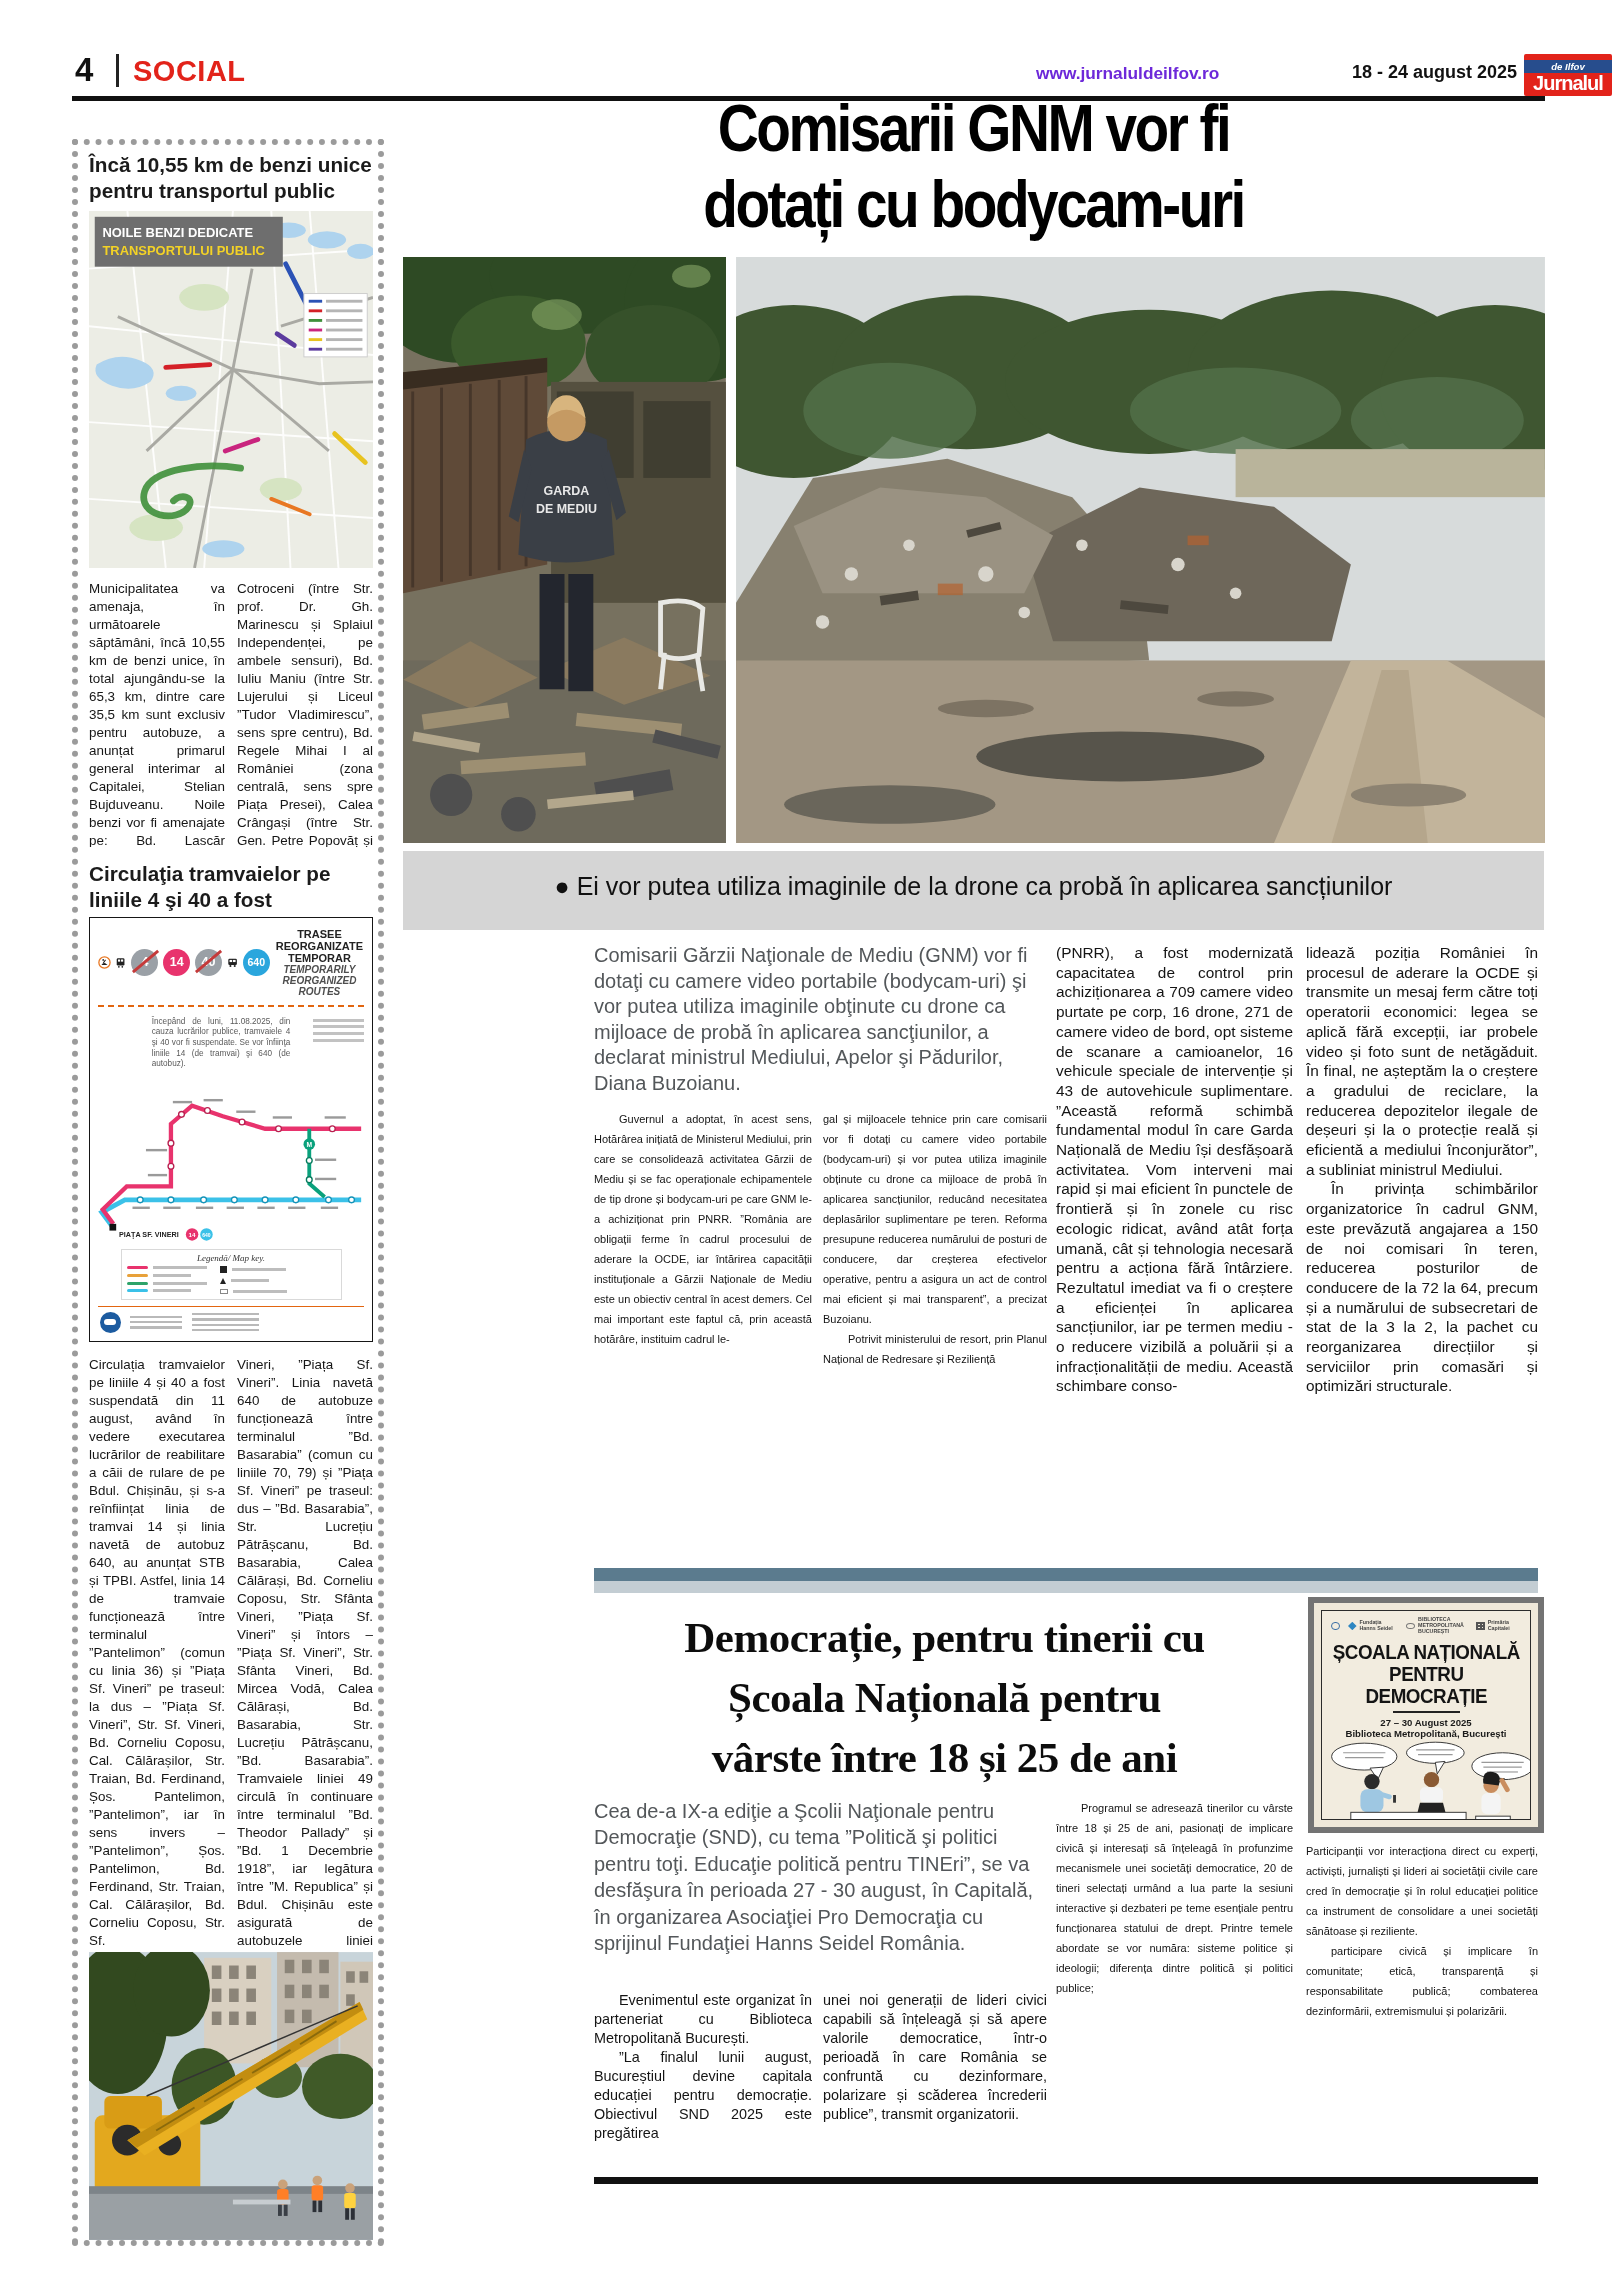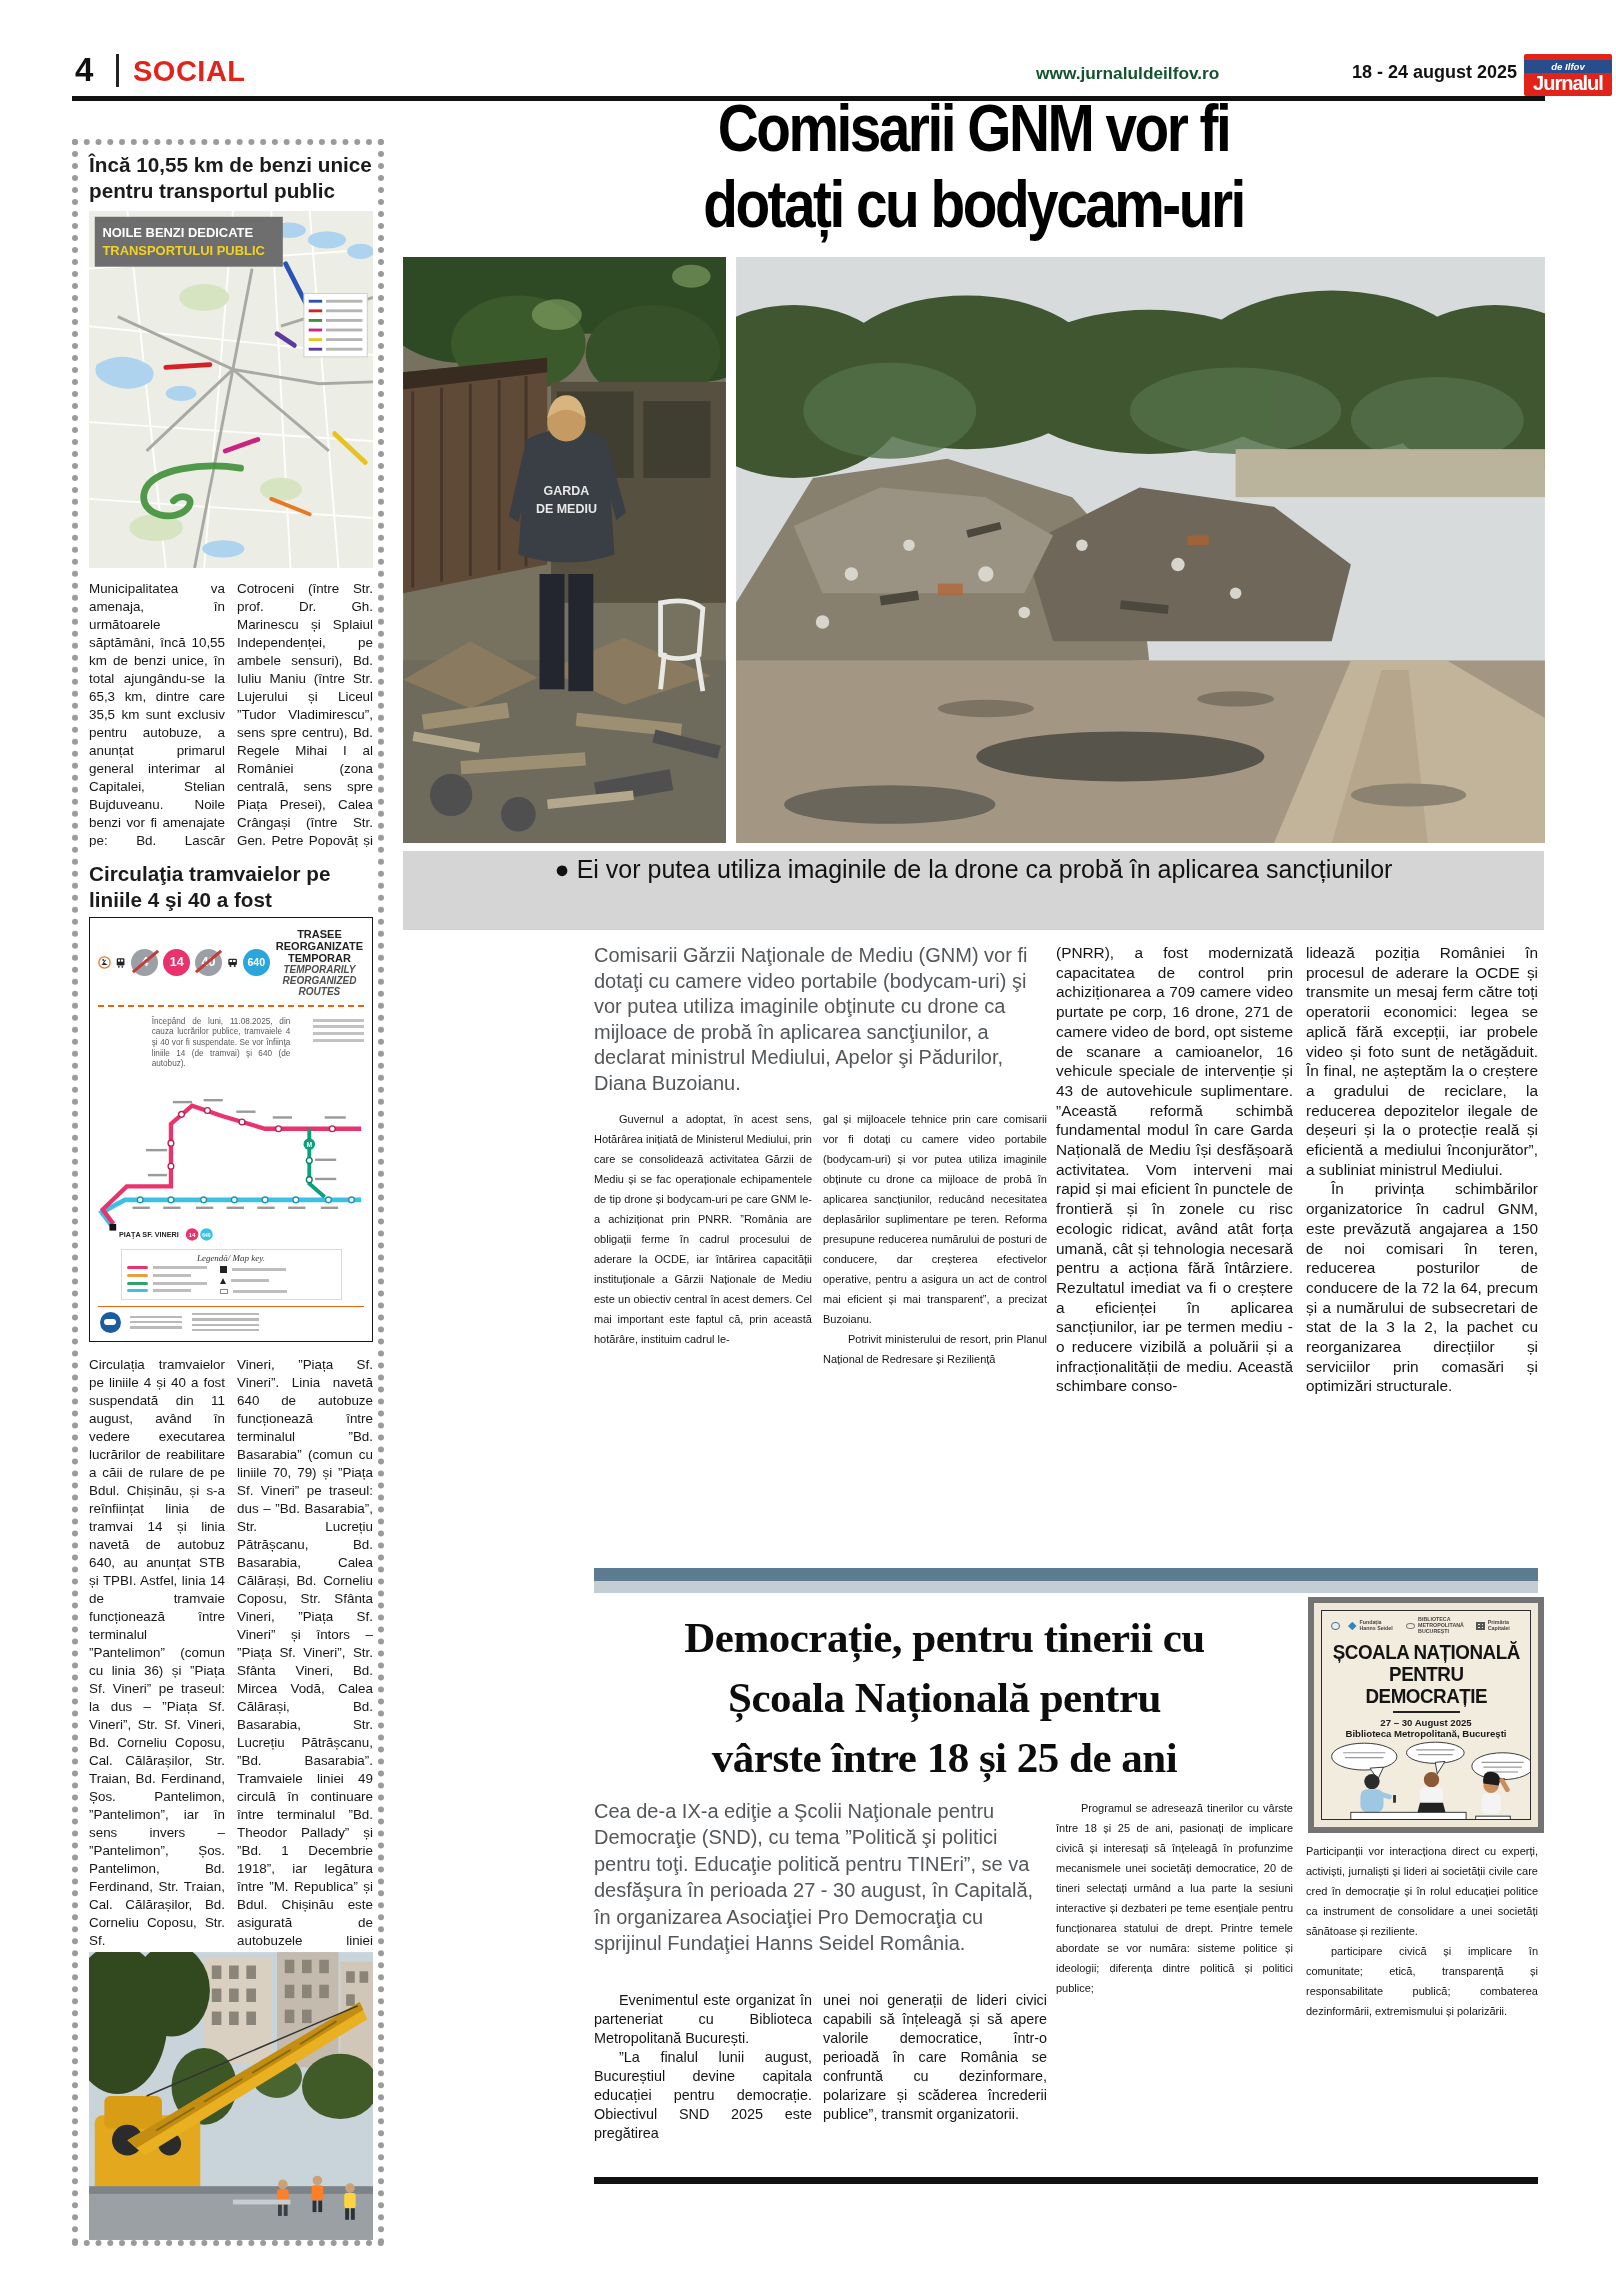--- a/index.html
+++ b/index.html
@@ -4,21 +4,21 @@
 <style>
   *{margin:0;padding:0;box-sizing:border-box}
   html,body{background:#ffffff}
   body{width:1617px;height:2269px;position:relative;overflow:hidden;
        font-family:"Liberation Sans",sans-serif;color:#141414;-webkit-font-smoothing:antialiased}
   .abs{position:absolute}
   
   .pagenum{font-size:33px;font-weight:700;color:#111}
   .section{font-size:29px;font-weight:700;color:#e2231a;letter-spacing:0.5px}
   .hdr-div{width:2.9px;height:33px;background:#222}
-  .site{font-size:17.3px;font-weight:700;color:#14532d}
+  .site{font-size:17.3px;font-weight:700;color:#6d28d9}
   .date{font-size:18px;font-weight:700;color:#111}
   .logo{background:#e2231a;width:88px;height:42px;position:relative;border-radius:1.9px;overflow:hidden}
   .logo .band{position:absolute;left:0;right:0;top:6.7px;height:12.5px;background:#274d8d;display:flex;align-items:center;justify-content:center}
   .logo .band span{color:#fff;font-size:9.6px;font-weight:700;font-style:italic}
   .logo .main{position:absolute;left:0;right:0;bottom:1px;text-align:center;color:#fff;font-size:20px;font-weight:700;letter-spacing:-1px}
   .hdr-rule{background:#111;height:4.8px}
   
   .leftbox{border:6.7px dotted #9b9b9b;background:#fff}
   .box-title{font-size:20.7px;line-height:26px;font-weight:700;color:#1b1b1b}
   .smallcols p{margin:0;text-indent:0}
@@ -52,21 +52,21 @@
   .tri{width:0;height:0;border-left:3.8px solid transparent;border-right:3.8px solid transparent;border-bottom:6.7px solid #222;flex:none}
   .obox{width:7.7px;height:5.8px;border:1px solid #888;flex:none}
   .thin-orange{border-top:1.9px solid #e2650f;margin:5.8px 7.7px 0 7.7px}
   .tb-logos{display:flex;align-items:center;gap:9.6px;padding:4.8px 9.6px}
   .stb{width:21px;height:21px;border-radius:50%;background:#1c5ba0;position:relative;flex:none}
   .stb:after{content:"";position:absolute;left:4.8px;top:7.7px;width:11.5px;height:5.8px;border-radius:5.8px;background:#fff}
   .miniLines{display:flex;flex-direction:column;gap:2.9px}
   .miniLines i{height:2.4px;background:#b9b9b9;display:block}
   
   .main-title{font-weight:700;color:#000;text-align:center;font-size:66px;line-height:76px;letter-spacing:-2.9px;transform:scaleX(.86);transform-origin:center top;white-space:nowrap}
-  .graybar{background:#d5d5d5;text-align:center;font-size:25px;line-height:35px;color:#111;padding-top:1px}
+  .graybar{background:#d5d5d5;text-align:center;font-size:25px;line-height:35px;color:#111;padding-top:18px}
   .lead{font-size:20px;line-height:25.5px;color:#53575a;text-align:left}
   .cols{text-align:justify;color:#141414;overflow:hidden}
   .cols p{text-indent:25px;margin:0}
   .cols p:first-child{text-indent:0}
   .cols.indent-first p:first-child{text-indent:25px}
   .fs16-21{font-size:11px;line-height:20px}
   .fs16-20{font-size:15.4px;line-height:19.7px}
   .fs15-20{font-size:14.4px;line-height:19px}
   .sepbar .top{height:13.4px;background:#5b7b8e}
   .sepbar .bot{height:11.5px;background:#c3cdd3}

